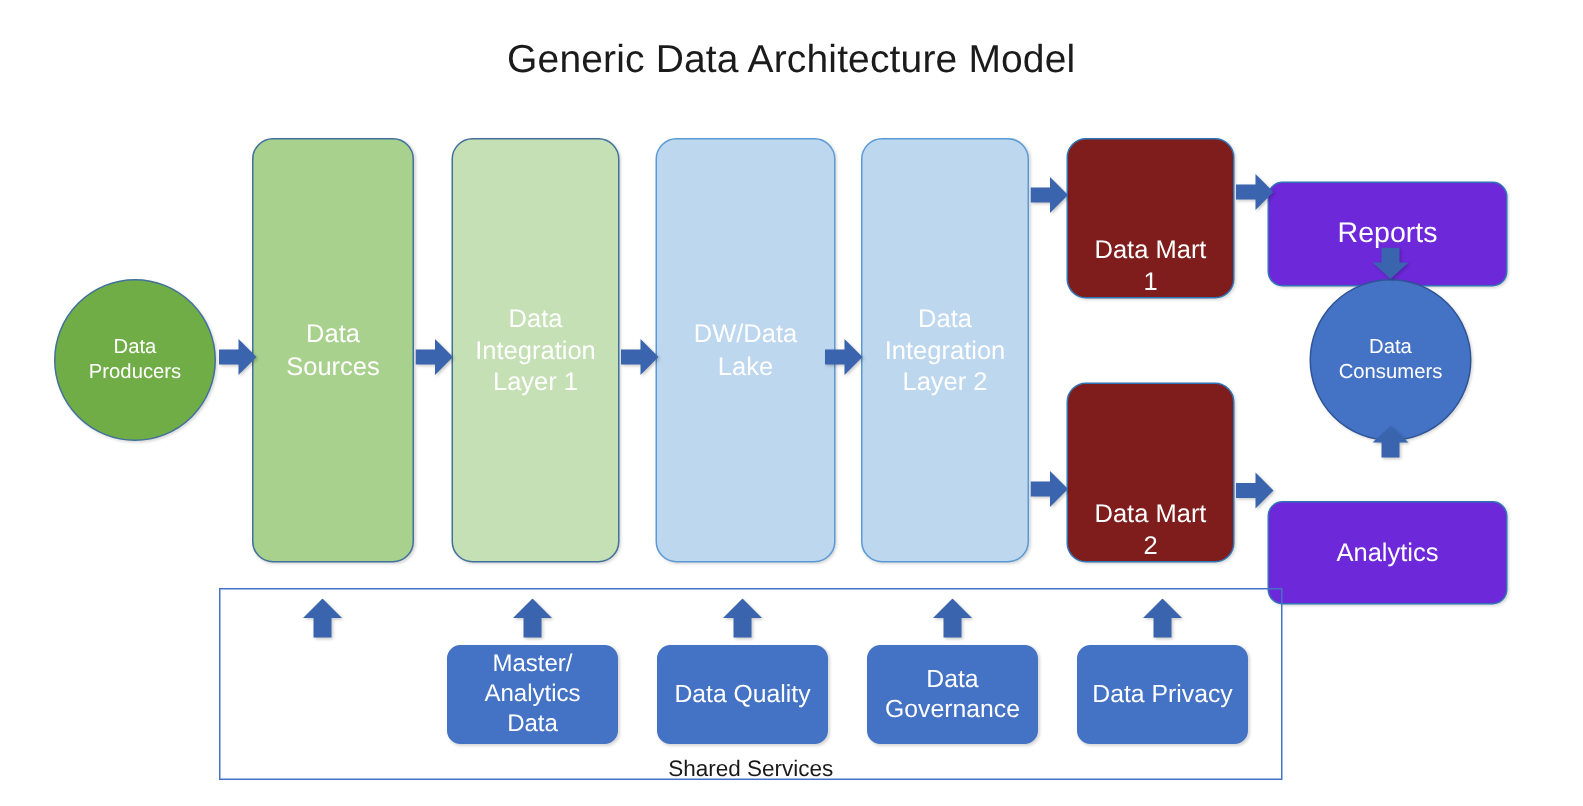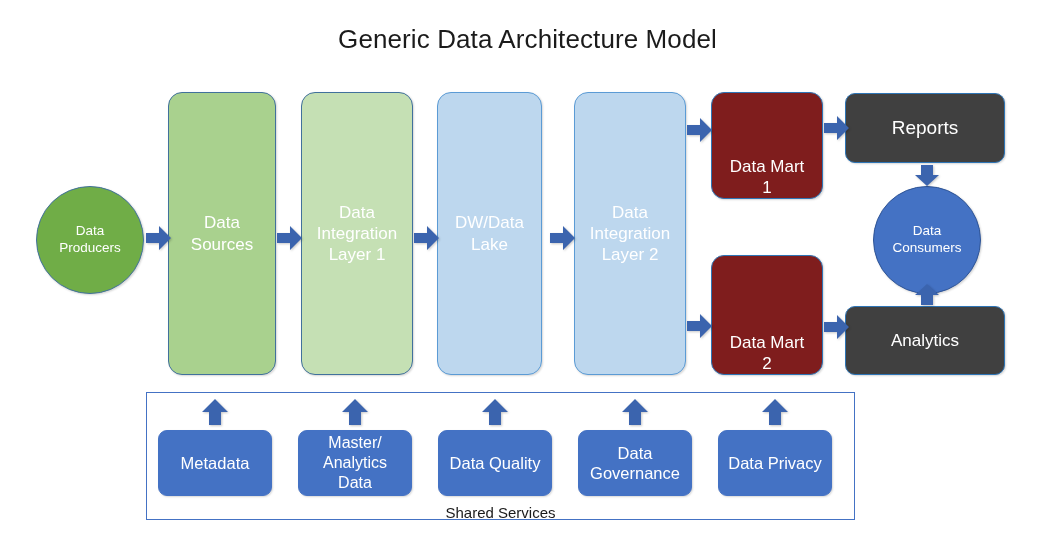--- a/index.html
+++ b/index.html
@@ -48,21 +48,21 @@
   .circle {
     border-radius: 50%;
   }
   
   .c-producers  { background: #70AD47; border-color: #41719C; }
   .c-sources    { background: #A9D18E; border-color: #41719C; }
   .c-intlayer1  { background: #C5E0B4; border-color: #41719C; }
   .c-dwlake     { background: #BDD7EE; border-color: #5B9BD5; }
   .c-intlayer2  { background: #BDD7EE; border-color: #5B9BD5; }
   .c-mart       { background: #7f1d1d; border-color: #2E75B6; align-items: flex-end; }
-  .c-out        { background: #404040; border-color: #2E75B6; }
+  .c-out        { background: #6d28d9; border-color: #2E75B6; margin-top: 28px; }
   .c-consumers  { background: #4472C4; border-color: #2E5496; }
   .c-service    { background: #4472C4; border-color: #4472C4; }
 
   
   .arrow {
     position: absolute;
     filter: drop-shadow(1.5px 1.5px 1px rgba(0,0,0,0.22));
   }
   .arrow svg { display: block; }
 
@@ -100,21 +100,21 @@
     <span>Data
 Sources</span>
   </div>
 
   <div class="node c-intlayer1" style="left:301px; top:92px; width:112px; height:283px;">
     <span>Data
 Integration
 Layer 1</span>
   </div>
 
-  <div class="node c-dwlake" style="left:437px; top:92px; width:105px; height:283px;">
+  <div class="node c-dwlake" style="left:437px; top:92px; width:120px; height:283px;">
     <span>DW/Data
 Lake</span>
   </div>
 
   <div class="node c-intlayer2" style="left:574px; top:92px; width:112px; height:283px;">
     <span>Data
 Integration
 Layer 2</span>
   </div>
 
@@ -222,23 +222,20 @@
     <svg width="28" height="27" viewBox="0 0 28 27">
         <path d="M14,0 L27,13 L20,13 L20,26 L8,26 L8,13 L1,13 Z" fill="#3B64AE"></path>
       </svg>
   </div>
   <div class="arrow" style="left:761px; top:399px;">
     <svg width="28" height="27" viewBox="0 0 28 27">
         <path d="M14,0 L27,13 L20,13 L20,26 L8,26 L8,13 L1,13 Z" fill="#3B64AE"></path>
       </svg>
   </div>
 
-  <div class="node svc c-service" style="left:158px; top:430px; width:114px; height:66px;">
-    <span>Metadata</span>
-  </div>
 
   <div class="node svc c-service" style="left:298px; top:430px; width:114px; height:66px; font-size:16px;">
     <span>Master/
 Analytics
 Data</span>
   </div>
 
   <div class="node svc c-service" style="left:438px; top:430px; width:114px; height:66px;">
     <span>Data Quality</span>
   </div>

